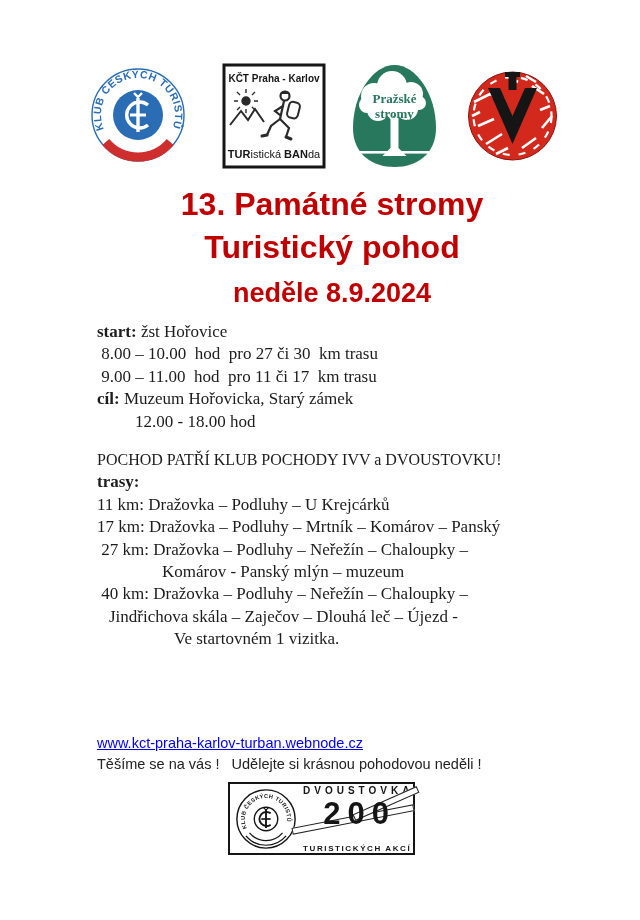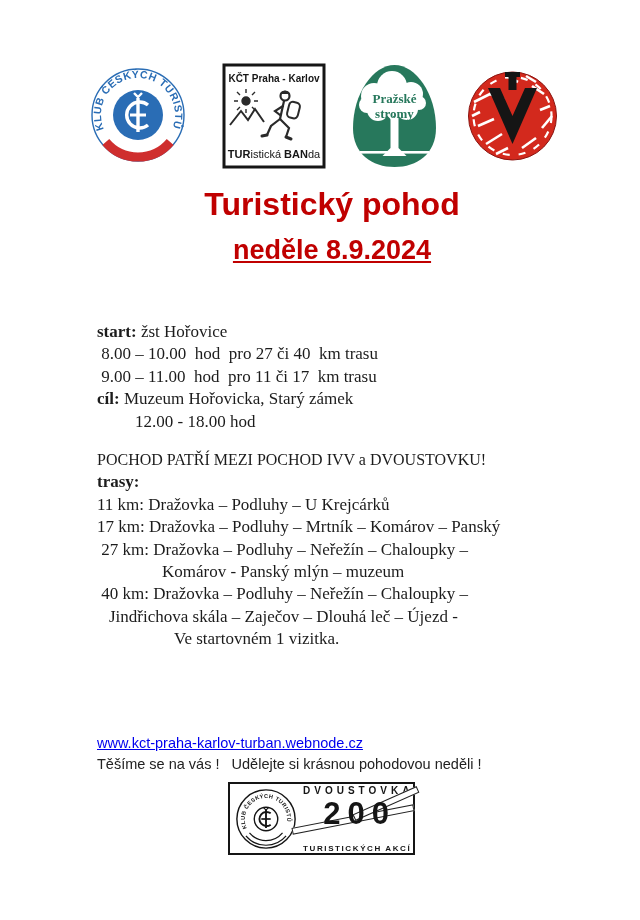--- a/index.html
+++ b/index.html
@@ -9,21 +9,21 @@
   }
   .logo { position:absolute; }
   #logo-kct    { left:90px;  top:64px; width:97px;  height:105px; }
   #logo-banda  { left:222px; top:63px; width:104px; height:106px; }
   #logo-stromy { left:348px; top:62px; width:93px;  height:108px; }
   #logo-ivv    { left:466px; top:64px; width:93px;  height:104px; }
 
   .title-block { position:absolute; left:24px; right:0; top:183px; text-align:center;
                  color:#c00000; font-weight:bold; }
   .title-l    { font-size:32px; line-height:43px; }
-  .title-date { font-size:27px; line-height:43px; margin-top:3px; text-decoration:underline; }
+  .title-date { font-size:27px; line-height:43px; margin-top:3px; }
 
   .content { position:absolute; left:97px; top:321px; width:520px;
              font-size:17px; line-height:22.4px;font-family:Liberation Serif, serif; }
   .line { white-space:pre-wrap; }
   .b { font-weight:bold; }
   .note-line { font-size:16px; }
   .ind-26 { margin-left:12px; }
   .ind-38 { margin-left:38px; }
   .ind-63 { margin-left:63px; }
   .ind-65 { margin-left:65px; }
@@ -133,32 +133,33 @@
     </g>
     <g fill="#151515">
       <rect x="39" y="8" width="15" height="5"></rect>
       <rect x="42.5" y="10" width="8" height="16"></rect>
       <path d="M22,24 L46.5,80 L71,24 L59,24 L46.5,52 L34,24 Z"></path>
       <path d="M36,26 L46.5,46 L57,26 L50,26 L46.5,34 L43,26 Z" fill="#ffffff" opacity="0"></path>
     </g>
   </svg>
 
   <div class="title-block">
+    <div class="title-l">13. Památné stromy</div>
     <div class="title-l">Turistický pohod</div>
     <div class="title-date">neděle 8.9.2024</div>
   </div>
 
   <div class="content">
     <div class="line"><span class="b">start:</span><span> žst Hořovice</span></div>
-    <div class="line"> 8.00 – 10.00  hod  pro 27 či 40  km trasu</div>
+    <div class="line"> 8.00 – 10.00  hod  pro 27 či 30  km trasu</div>
     <div class="line"> 9.00 – 11.00  hod  pro 11 či 17  km trasu</div>
     <div class="line"><span class="b">cíl:</span><span> Muzeum Hořovicka, Starý zámek</span></div>
     <div class="line ind-38">12.00 - 18.00 hod</div>
 
-    <div class="line note-line mt-16">POCHOD PATŘÍ MEZI POCHOD IVV a DVOUSTOVKU!</div>
+    <div class="line note-line mt-16">POCHOD PATŘÍ KLUB POCHODY IVV a DVOUSTOVKU!</div>
     <div class="line b">trasy:</div>
     <div class="line">11 km: Dražovka – Podluhy – U Krejcárků</div>
     <div class="line">17 km: Dražovka – Podluhy – Mrtník – Komárov – Panský</div>
     <div class="line"> 27 km: Dražovka – Podluhy – Neřežín – Chaloupky –</div>
     <div class="line ind-65">Komárov - Panský mlýn – muzeum</div>
     <div class="line"> 40 km: Dražovka – Podluhy – Neřežín – Chaloupky –</div>
     <div class="line ind-26">Jindřichova skála – Zaječov – Dlouhá leč – Újezd -</div>
 
     <div class="line ind-91">Ve startovném 1 vizitka.</div>
   </div>

